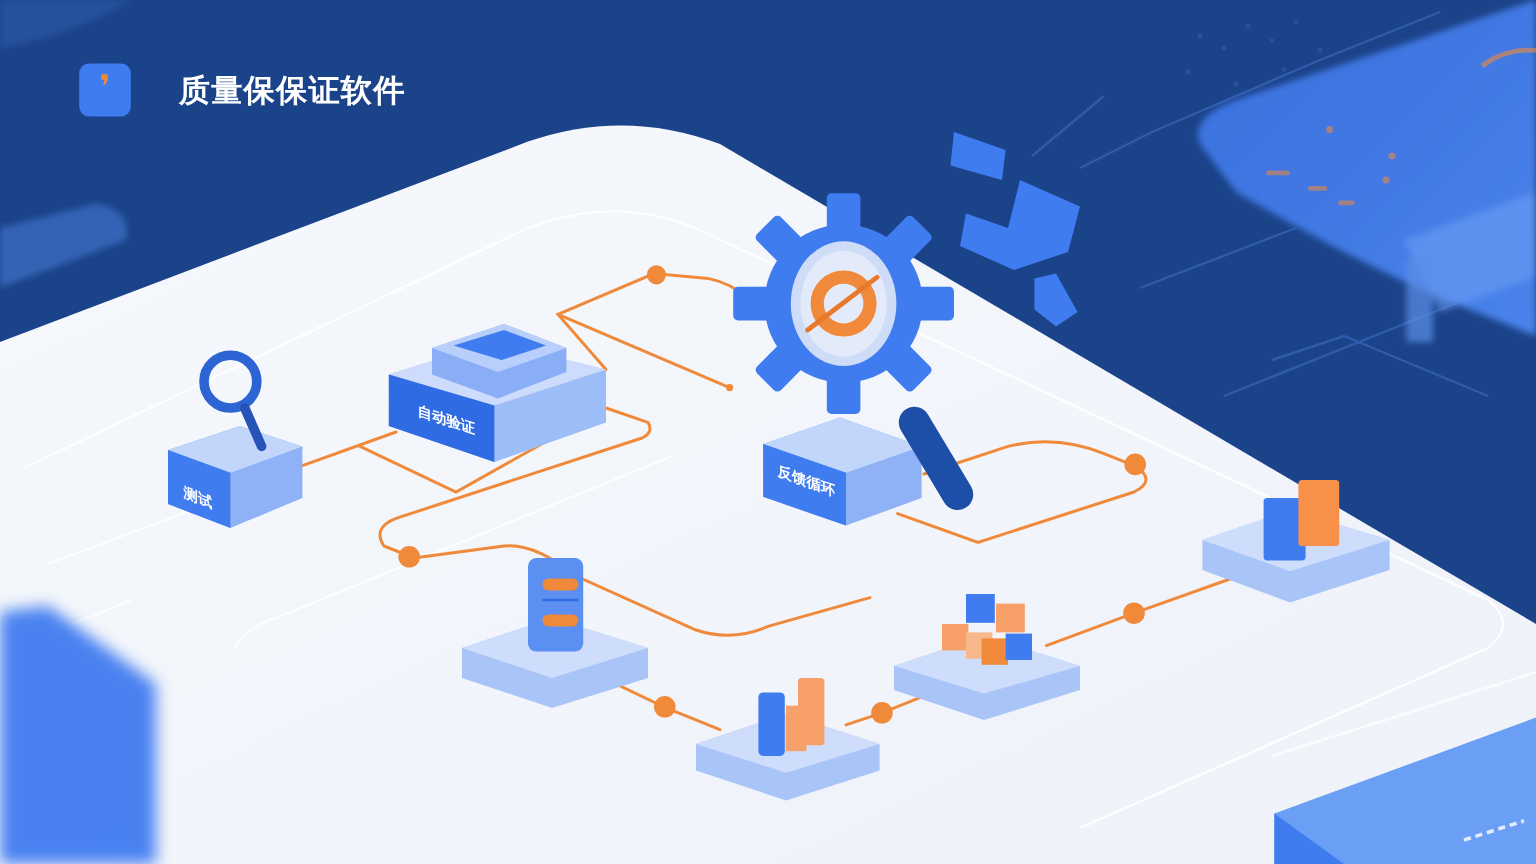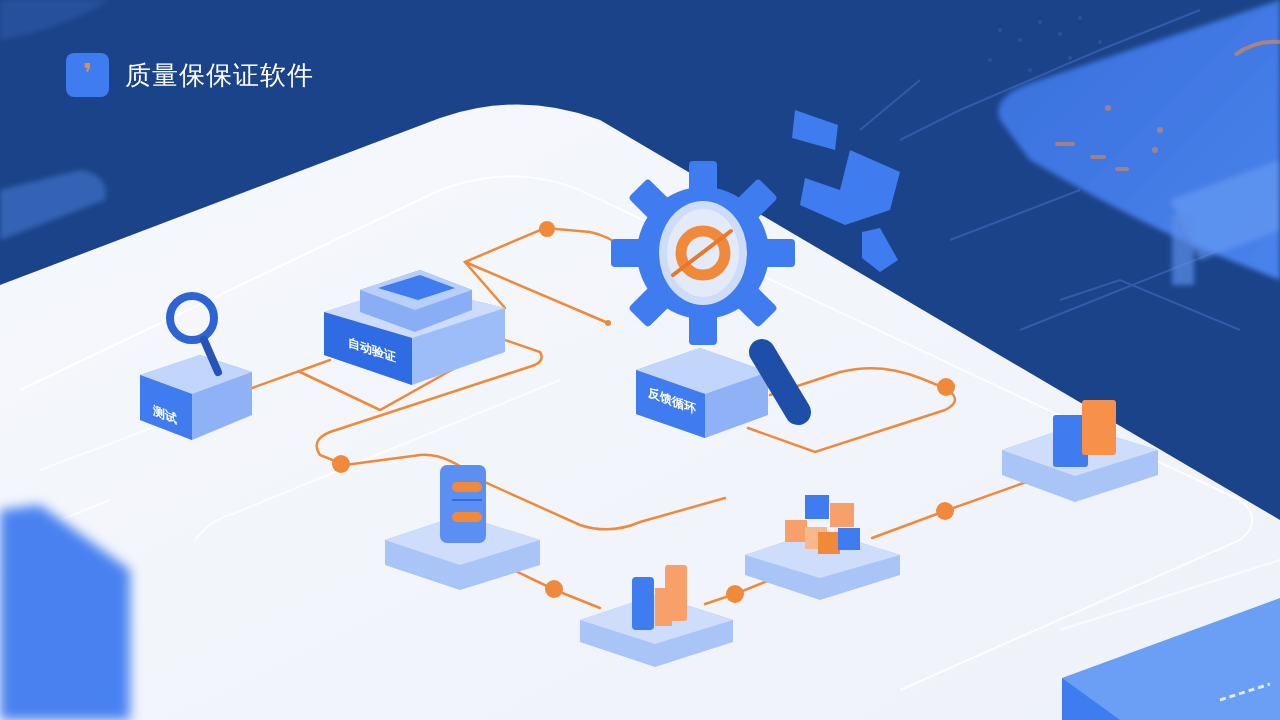--- a/index.html
+++ b/index.html
@@ -16,21 +16,21 @@
   .logo {
     width: 43px; height: 44px; border-radius: 8px; background: #3f7cf0;
     display: flex; align-items: center; justify-content: center;
     position: relative;
   }
   .logo-mark {
     color: #f08a3a; font-weight: bold; font-size: 26px; line-height: 1;
     transform: translateY(-2px);
   }
   .title {
-    color: #ffffff; font-size: 26px; font-weight: normal; letter-spacing: 1px;
+    color: #ffffff; font-size: 26px; font-weight: bold; letter-spacing: 1px; margin-left: 24px;
   }
   .label {
     position: absolute; color: #ffffff; font-size: 12px; font-weight: bold;
     transform-origin: left top; z-index: 5; white-space: nowrap;
   }
 </style>
 </head>
 <body>
 
 <div class="scene">

